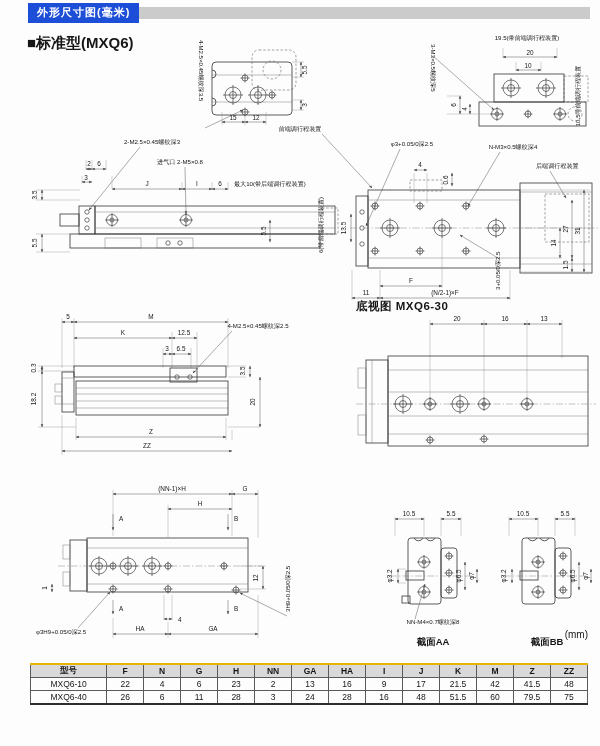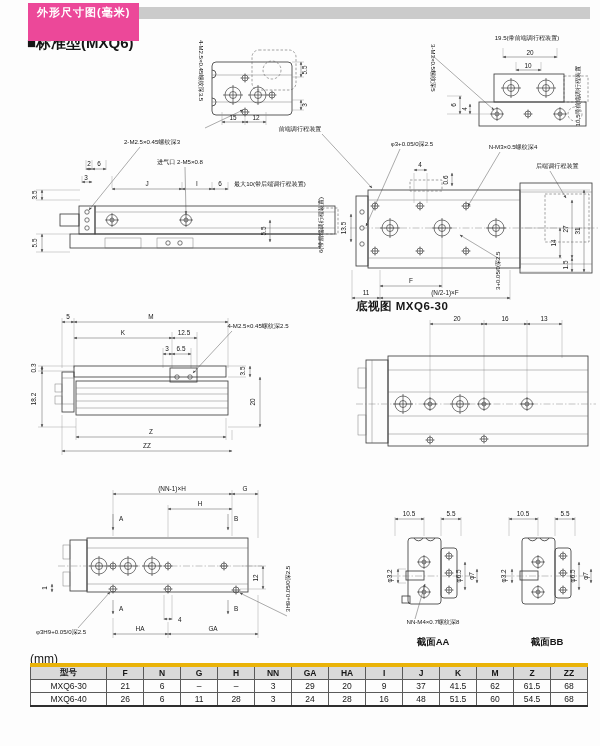--- a/index.html
+++ b/index.html
@@ -1,41 +1,41 @@
 <!DOCTYPE html>
 <html><head>
 <meta charset="utf-8">
 <style>
   html,body{margin:0;padding:0}
   body{width:600px;height:746px;position:relative;background:#fdfdfd;
        font-family:"Liberation Sans",sans-serif;color:#161616;overflow:hidden}
   .hdr{position:absolute;top:3px;left:28px;right:10px;height:17px}
-  .hdr-tab{position:absolute;left:0;top:0;z-index:2;padding:2px 9px 21px;background:#ec4899;
+  .hdr-tab{position:absolute;left:0;top:0;z-index:2;padding:2px 9px 3px;background:#1d4ed8;
            color:#fff;font-size:11px;font-weight:bold;letter-spacing:1px;white-space:nowrap}
   .hdr-bar{position:absolute;left:106px;right:0;top:4px;height:12px;background:#cbcbcb}
   .sub{position:absolute;top:34px;left:27px;font-size:15px;font-weight:bold}
   svg.draw{position:absolute;top:0;left:0}
   svg .ln{stroke:#3f3f3f;fill:none;stroke-width:.85}
   svg .th{stroke:#6f6f6f;fill:none;stroke-width:.45}
   svg .dsh{stroke:#5a5a5a;fill:none;stroke-width:.55;stroke-dasharray:2.5 1.8}
   svg .cl{stroke:#808080;fill:none;stroke-width:.45;stroke-dasharray:7 2 1.5 2}
   svg .dim{stroke:#585858;fill:none;stroke-width:.5;marker-start:url(#ar);marker-end:url(#ar)}
   svg .ext{stroke:#909090;fill:none;stroke-width:.4}
   svg .ldr{stroke:#585858;fill:none;stroke-width:.5;marker-end:url(#ar)}
   svg text{font-size:6.4px;fill:#161616}
   svg .cn{font-size:6.1px}
   svg .ttl{font-size:11.5px;font-weight:bold;letter-spacing:.5px}
   svg .sec{font-size:9.5px;font-weight:bold}
   svg defs circle, svg defs line{stroke:#3f3f3f;fill:none;stroke-width:.7}
-  .unit{position:absolute;left:30px;top:652px;width:558px;font-size:12px}
+  .unit{position:absolute;left:30px;top:629px;width:558px;text-align:right;font-size:10px}
   .tblwrap{position:absolute;left:30px;top:663px;width:558px}
   table{border-collapse:collapse;width:100%;font-size:8.5px;table-layout:fixed}
   th,td{border:1px solid #5a5a5a;text-align:center;padding:0;height:12px;overflow:hidden}
   th{background:#d9d9d9;font-weight:bold}
-  table{border-top:4px solid #eab308;border-bottom:2px solid #2e2e2e}
+  table{border-top:2px solid #eab308;border-bottom:2px solid #2e2e2e}
   th:first-child,td:first-child{width:13.5%}
 </style>
 </head>
 <body>
 
 <div class="hdr">
   <div class="hdr-tab">外形尺寸图(毫米)</div>
   <div class="hdr-bar"></div>
 </div>
 <div class="sub">■标准型(MXQ6)</div>
@@ -405,46 +405,46 @@
           <th>I</th>
           <th>J</th>
           <th>K</th>
           <th>M</th>
           <th>Z</th>
           <th>ZZ</th>
         </tr>
       </thead>
     <tbody>
         <tr>
-          <td>MXQ6-30</td>
-          <td>21</td>
+          <td>MXQ6-10</td>
+          <td>22</td>
+          <td>4</td>
           <td>6</td>
-          <td>–</td>
-          <td>–</td>
-          <td>3</td>
-          <td>29</td>
-          <td>20</td>
+          <td>23</td>
+          <td>2</td>
+          <td>13</td>
+          <td>16</td>
           <td>9</td>
-          <td>37</td>
+          <td>17</td>
+          <td>21.5</td>
+          <td>42</td>
           <td>41.5</td>
-          <td>62</td>
-          <td>61.5</td>
-          <td>68</td>
+          <td>48</td>
         </tr>
         <tr>
           <td>MXQ6-40</td>
           <td>26</td>
           <td>6</td>
           <td>11</td>
           <td>28</td>
           <td>3</td>
           <td>24</td>
           <td>28</td>
           <td>16</td>
           <td>48</td>
           <td>51.5</td>
           <td>60</td>
-          <td>54.5</td>
-          <td>68</td>
+          <td>79.5</td>
+          <td>75</td>
         </tr>
       </tbody>
   </table>
 </div>
 
 </body></html>

